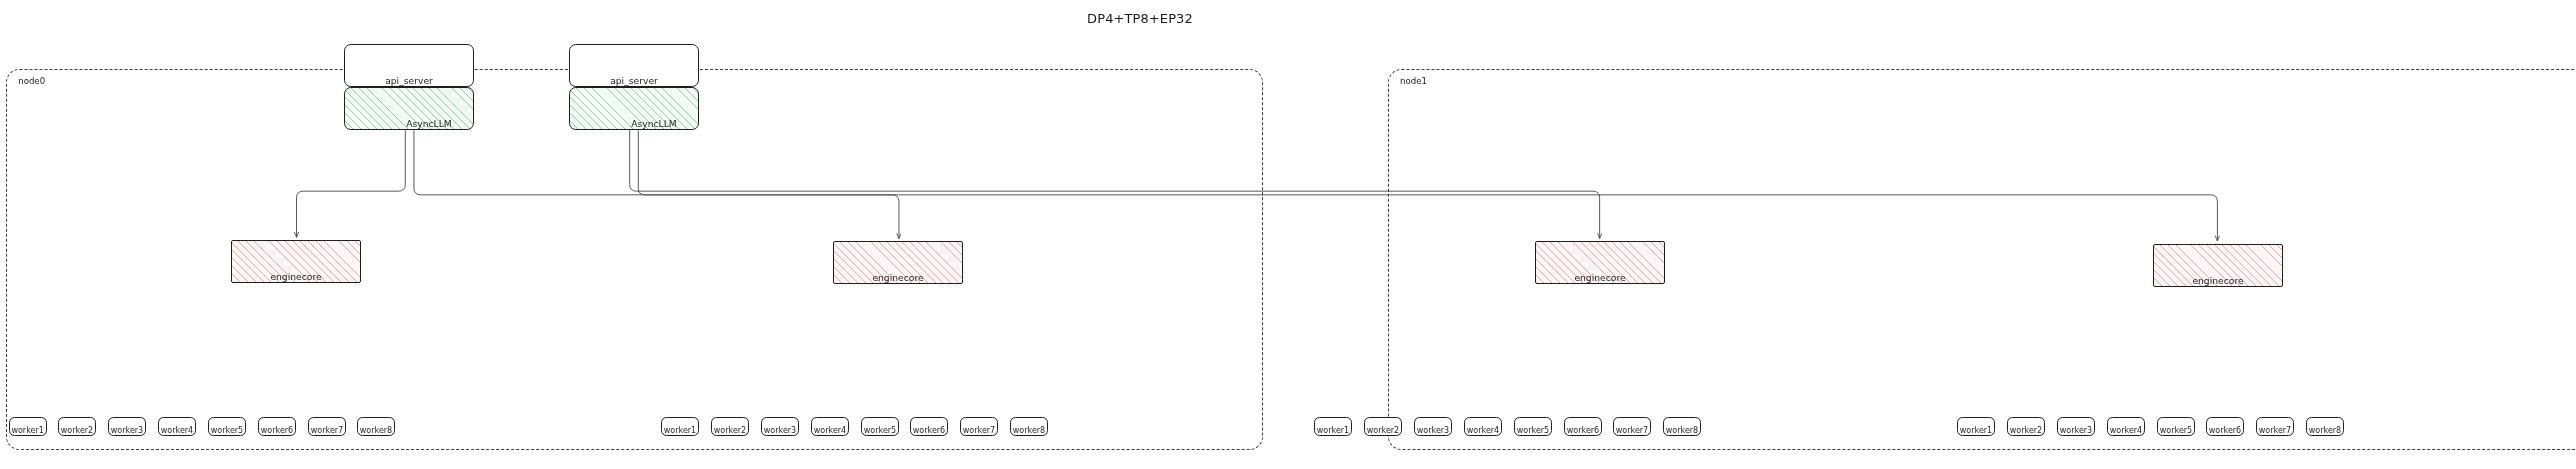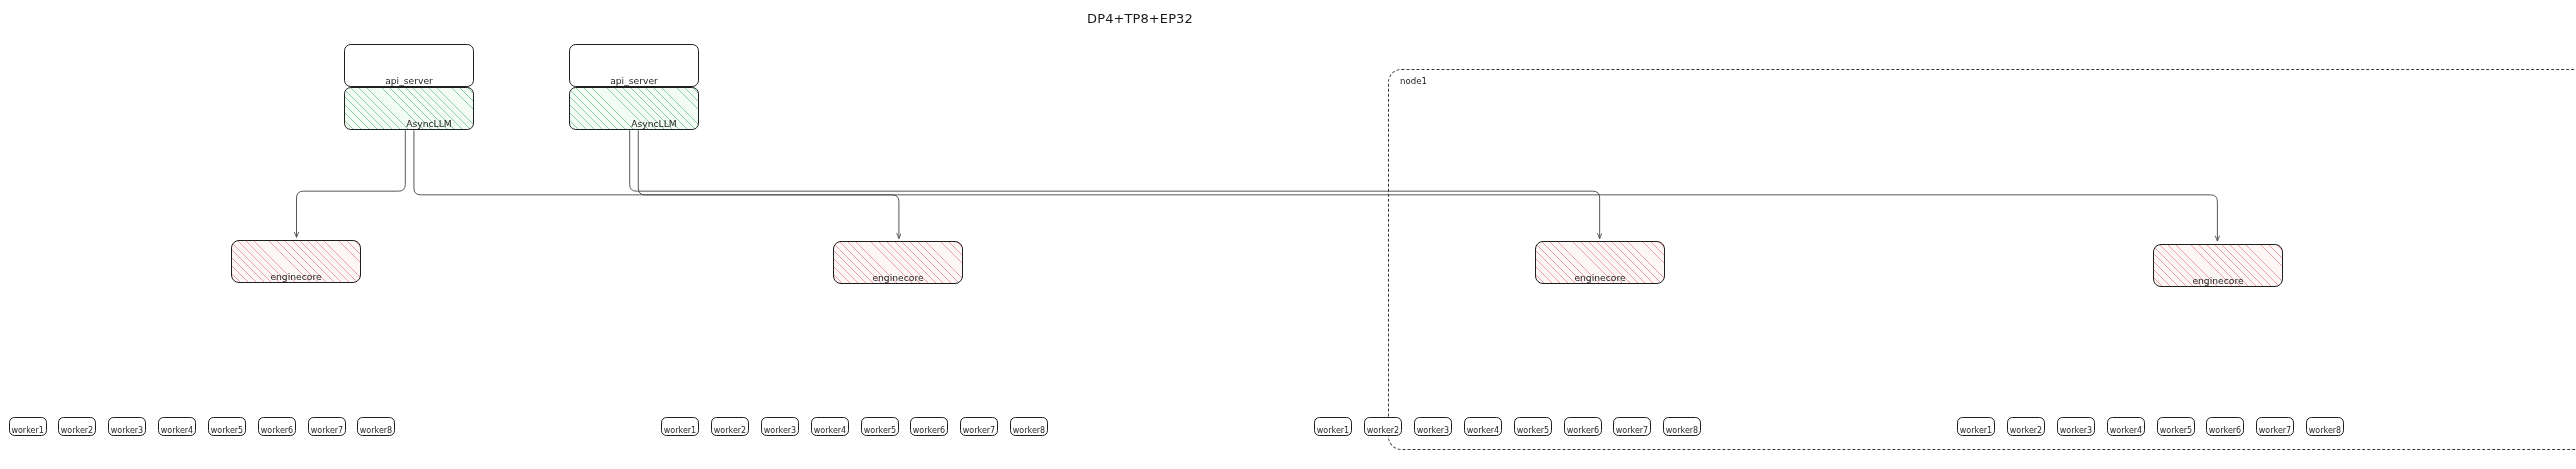--- a/index.html
+++ b/index.html
@@ -52,21 +52,21 @@
       rgba(60,170,90,.55) 0px,
       rgba(60,170,90,.55) 0.7px,
       rgba(0,0,0,0) 0.7px,
       rgba(0,0,0,0) 5.5px
     );
     padding-left:40px;
   }
 
   
   .enginecore{
-    border-radius:8px;
+    border-radius:2px;
     background-color:#fdf6f7;
     background-image:repeating-linear-gradient(
       45deg,
       rgba(226,110,110,.62) 0px,
       rgba(226,110,110,.62) 0.7px,
       rgba(0,0,0,0) 0.7px,
       rgba(0,0,0,0) 5.5px
     );
   }
 
@@ -97,20 +97,23 @@
       <path d="M 658,212 L 658,300 Q 658,311 647,311 L 492,311 Q 481,311 481,322 L 481,386"></path>
 
       <path d="M 672,212 L 672,306 Q 672,317 683,317 L 1450,317 Q 1461,317 1461,328 L 1461,388"></path>
 
       <path d="M 1023,212 L 1023,300 Q 1023,311 1034,311 L 2590,311 Q 2601,311 2601,322 L 2601,388"></path>
 
       <path d="M 1037,212 L 1037,306 Q 1037,317 1048,317 L 3595,317 Q 3606,317 3606,328 L 3606,392"></path>
     </g>
   </svg>
 
+<div class="node" style="left: 6.2px; top: 69px; width: 1257px; height: 381px;">
+      <div class="node-label">node0</div>
+    </div>
     <div class="box apiserver" style="left: 344px; top: 44px; width: 130px; height: 43px;">
       <span>api_server</span>
     </div>
     <div class="box asyncllm" style="left: 344px; top: 87px; width: 130px; height: 43px;">
       <span>AsyncLLM</span>
     </div>
     <div class="box apiserver" style="left: 569px; top: 44px; width: 130px; height: 43px;">
       <span>api_server</span>
     </div>
     <div class="box asyncllm" style="left: 569px; top: 87px; width: 130px; height: 43px;">

